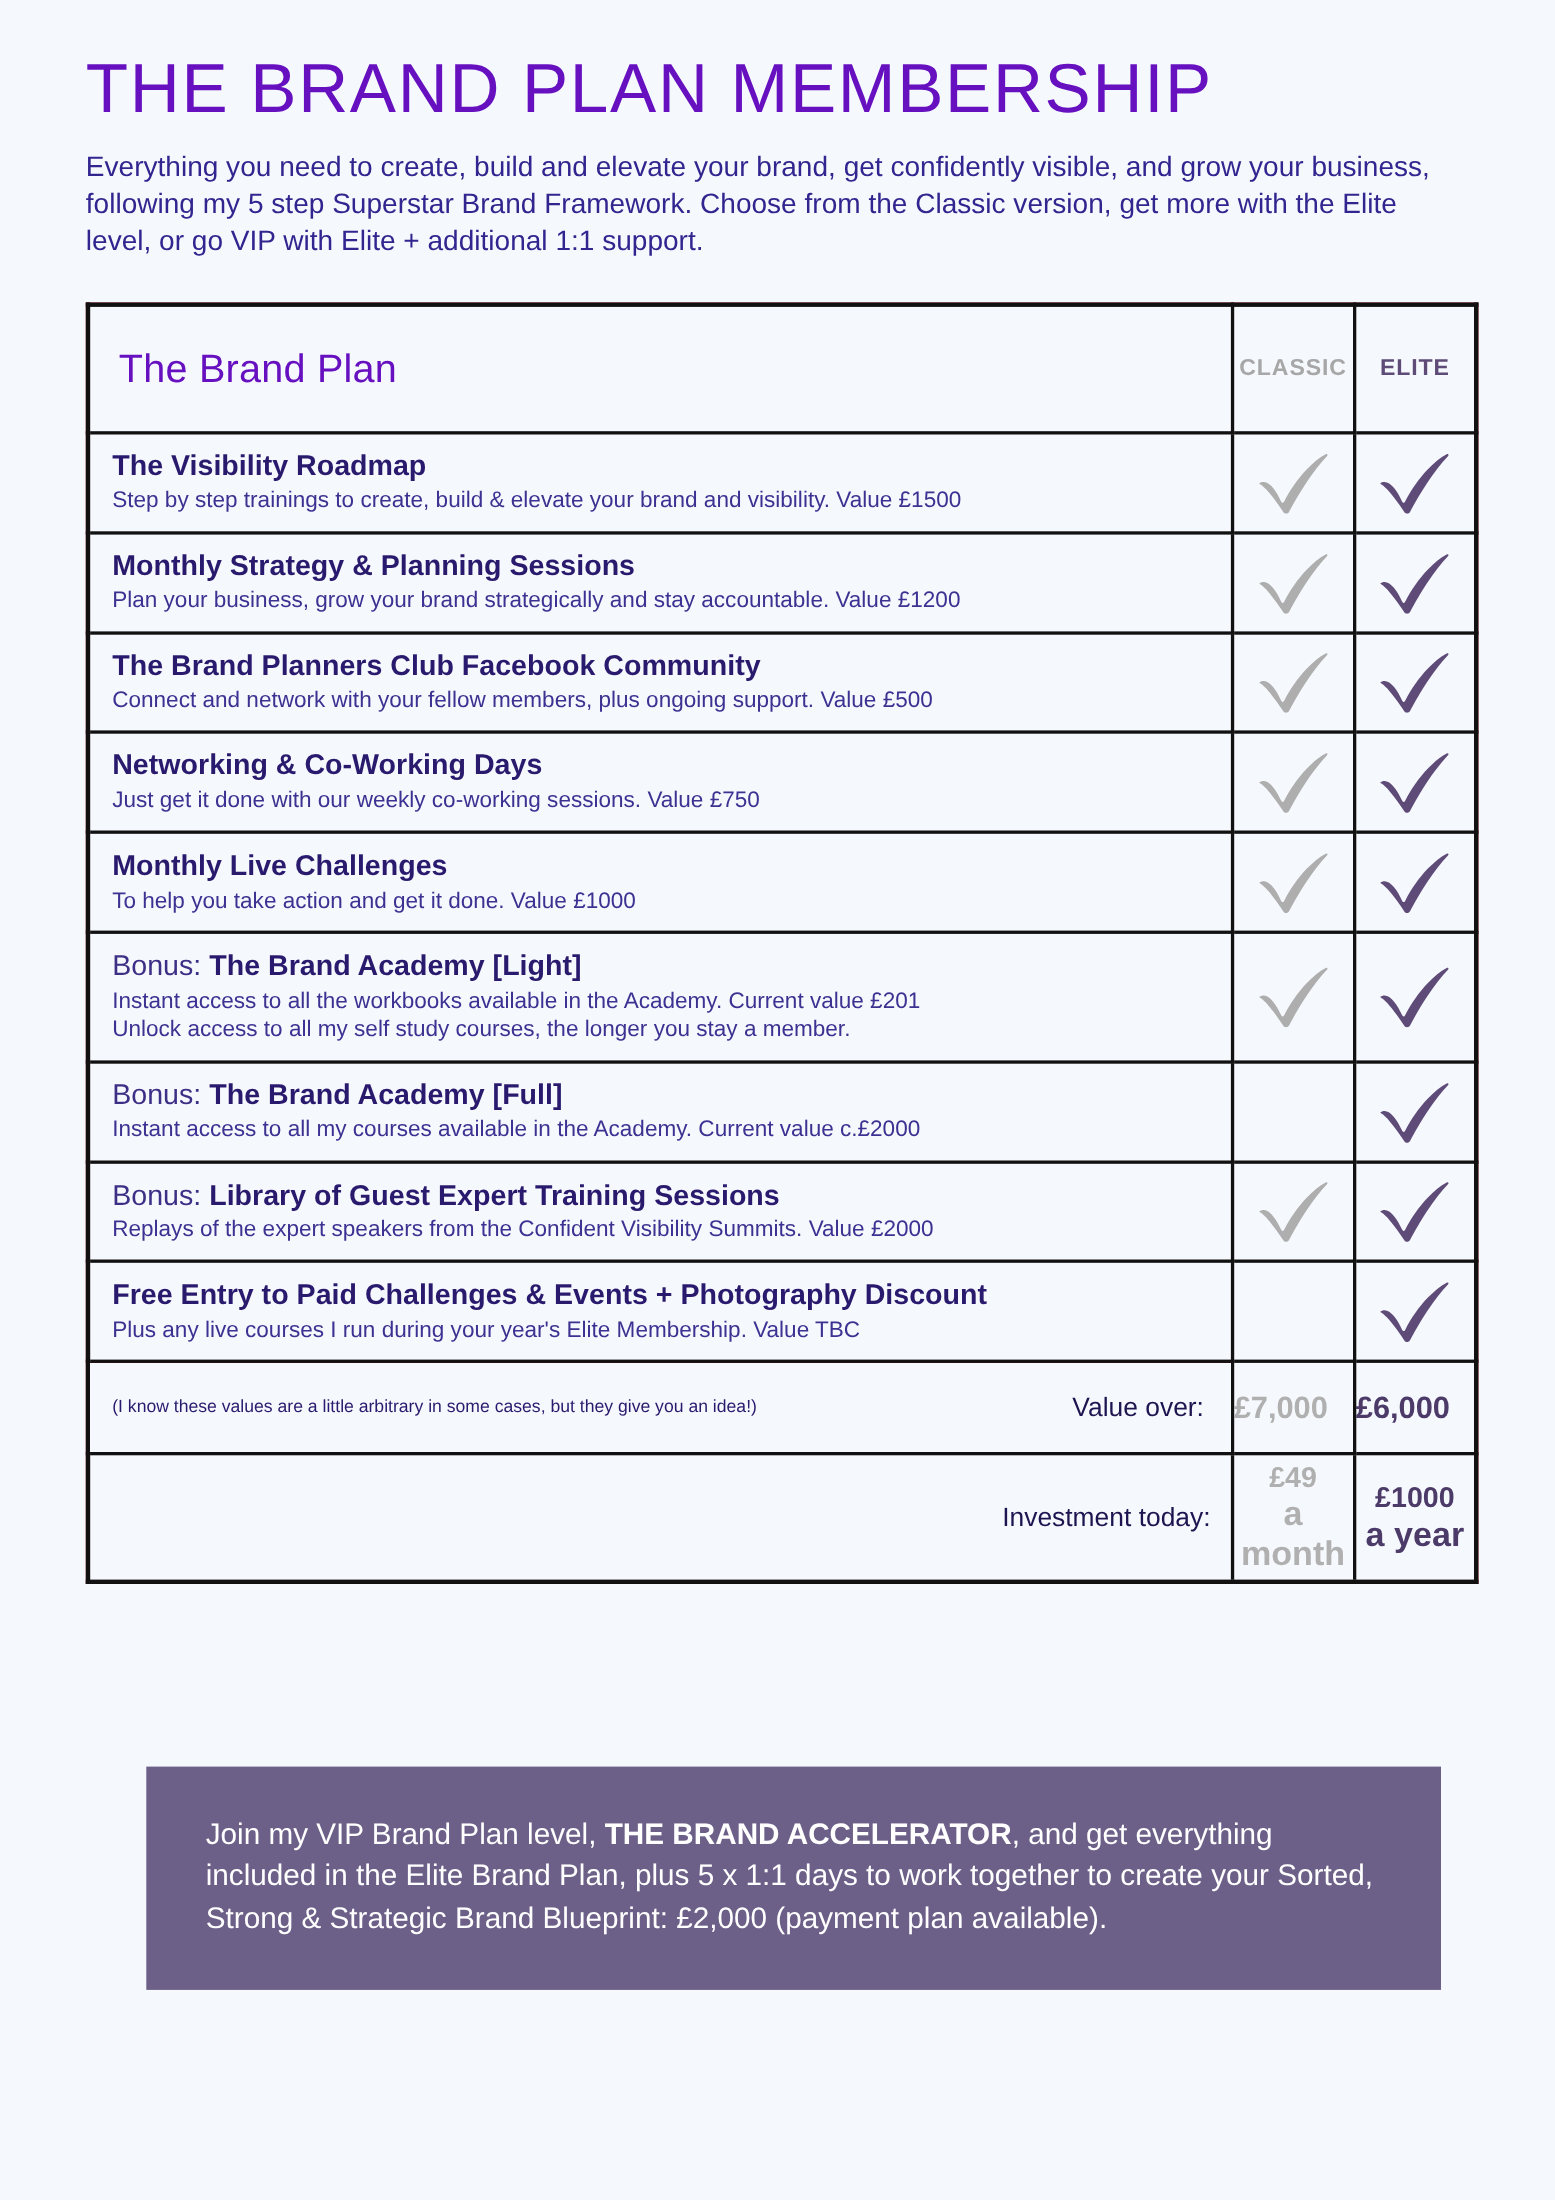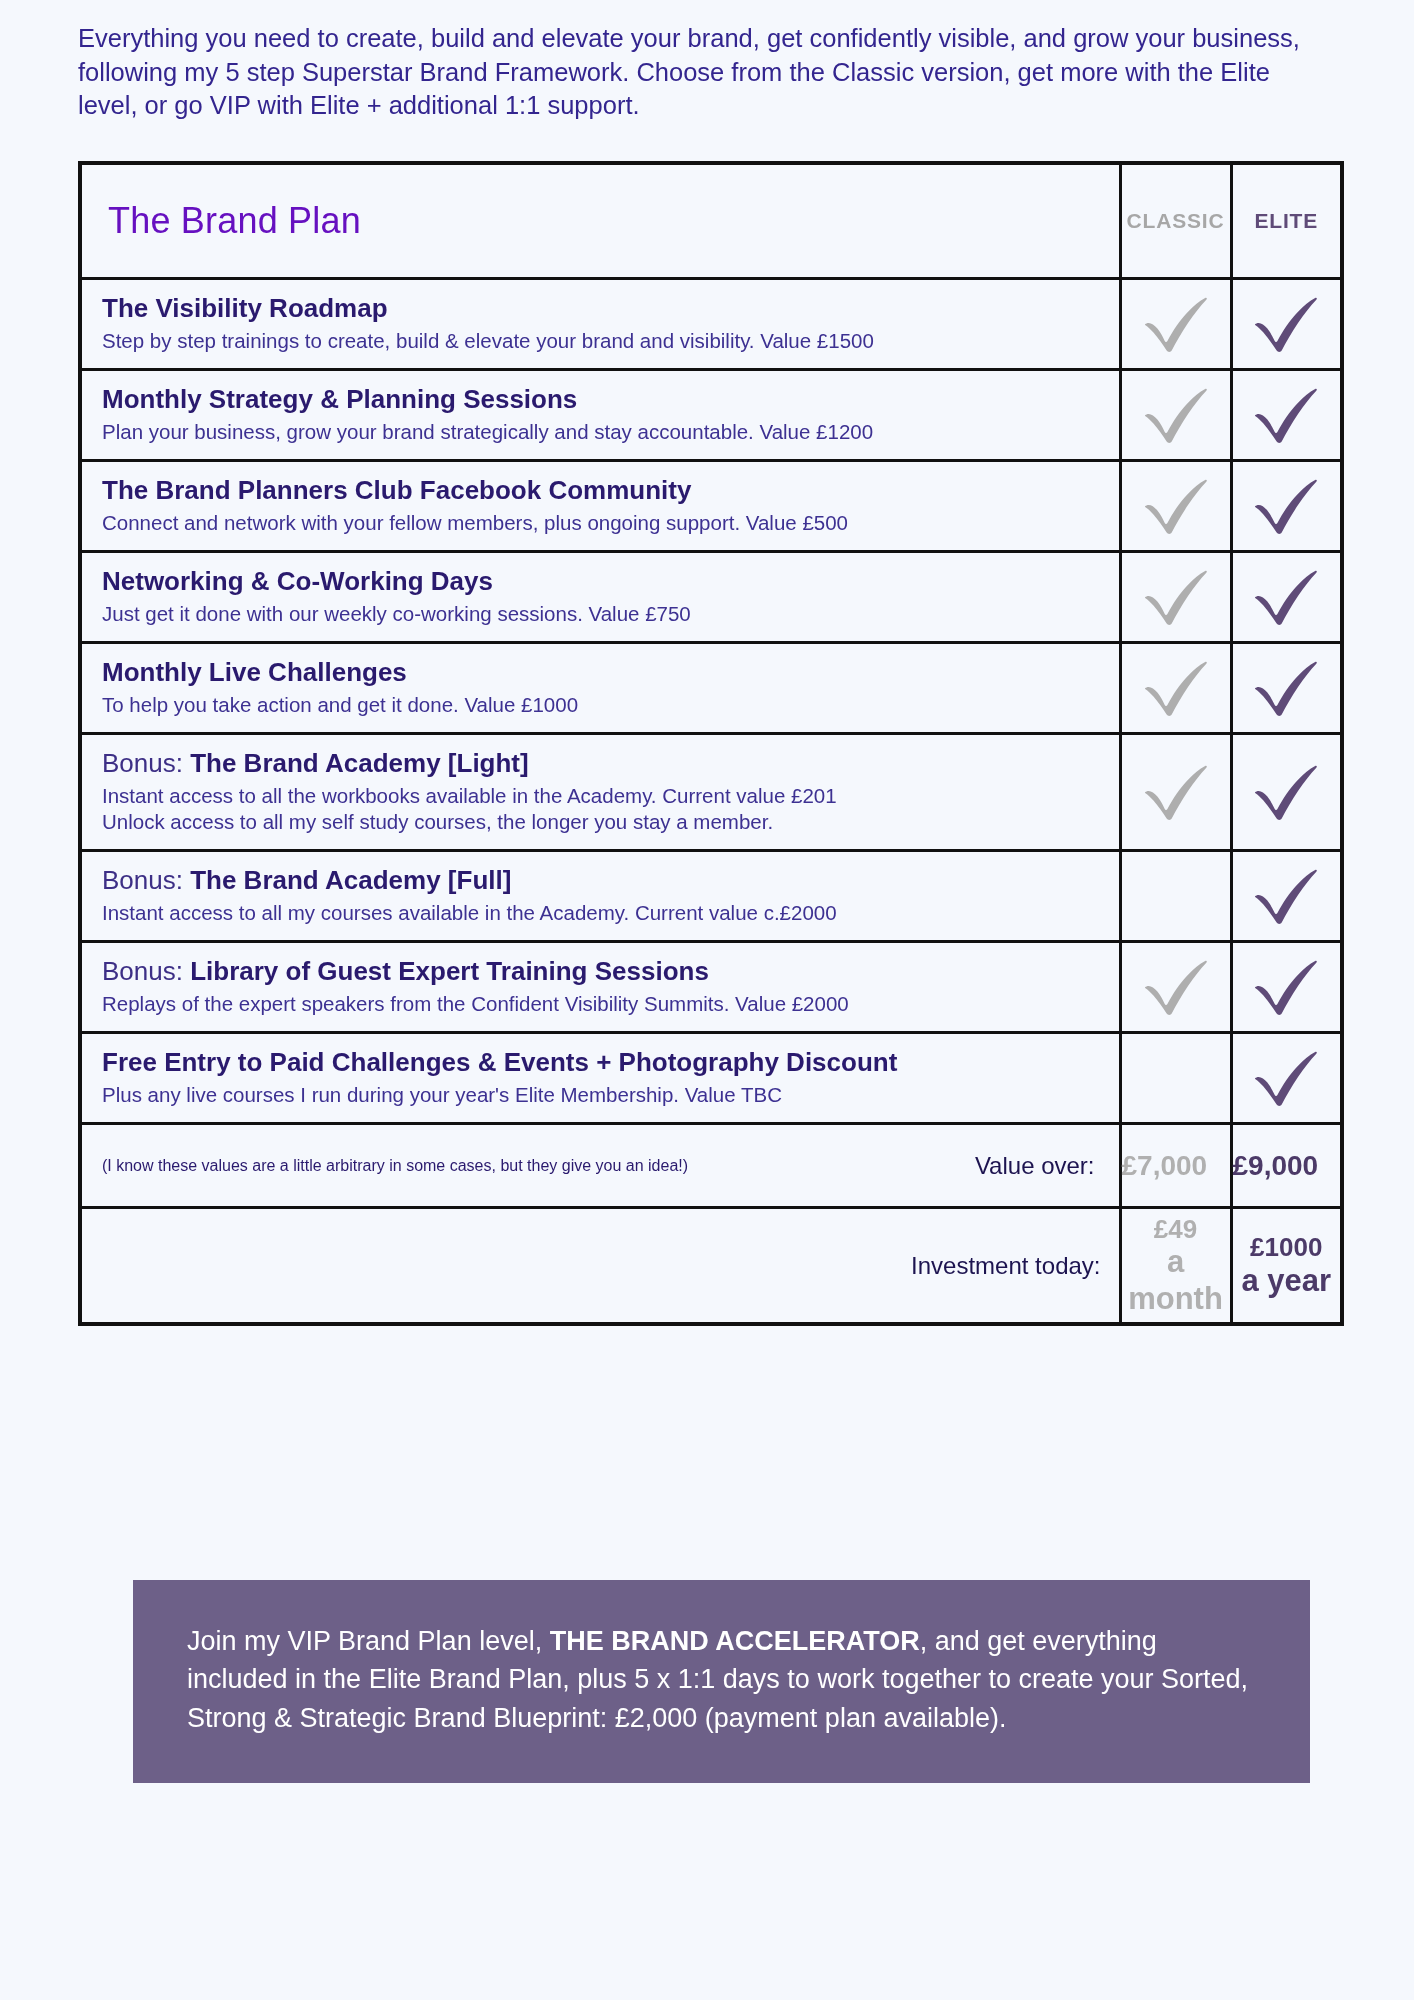--- a/index.html
+++ b/index.html
@@ -177,20 +177,21 @@
     font-weight: 400;
   }
   .vip-para + .vip-para { margin-top: 34px; }
   .vip-para b { font-weight: 700; }
 </style>
 </head>
 <body>
 
 <div class="page">
 
+  <h1 class="main-title">THE BRAND PLAN MEMBERSHIP</h1>
 
   <p class="intro">Everything you need to create, build and elevate your brand, get confidently visible, and grow your business, following my 5 step Superstar Brand Framework.  Choose from the Classic version, get more with the Elite level, or go VIP with Elite + additional 1:1 support.</p>
 
   <table class="plan-table">
     <colgroup>
       <col class="col-feature">
         <col class="col-tier">
         <col class="col-tier">
     </colgroup>
     <tbody id="table-body">
@@ -337,21 +338,21 @@
           </td>
         </tr>
         <tr class="totals-row">
           <td class="totals-left">
             <div class="totals-flex">
               <span class="arbitrary-note">(I know these values are a little arbitrary in some cases, but they give you an idea!)</span>
               <span class="totals-label">Value over:</span>
             </div>
           </td>
           <td class="total-val classic">£7,000</td>
-          <td class="total-val elite">£9,000</td>
+          <td class="total-val elite">£6,000</td>
         </tr>
         <tr class="invest-row">
           <td class="invest-left"><span class="invest-label">Investment today:</span></td>
           <td class="invest-val classic"><span>£49</span><span class="sub">a month</span></td>
           <td class="invest-val elite"><span>£1000</span><span class="sub">a year</span></td>
         </tr>
       </tbody>
   </table>
 
   <div class="vip-panel">

